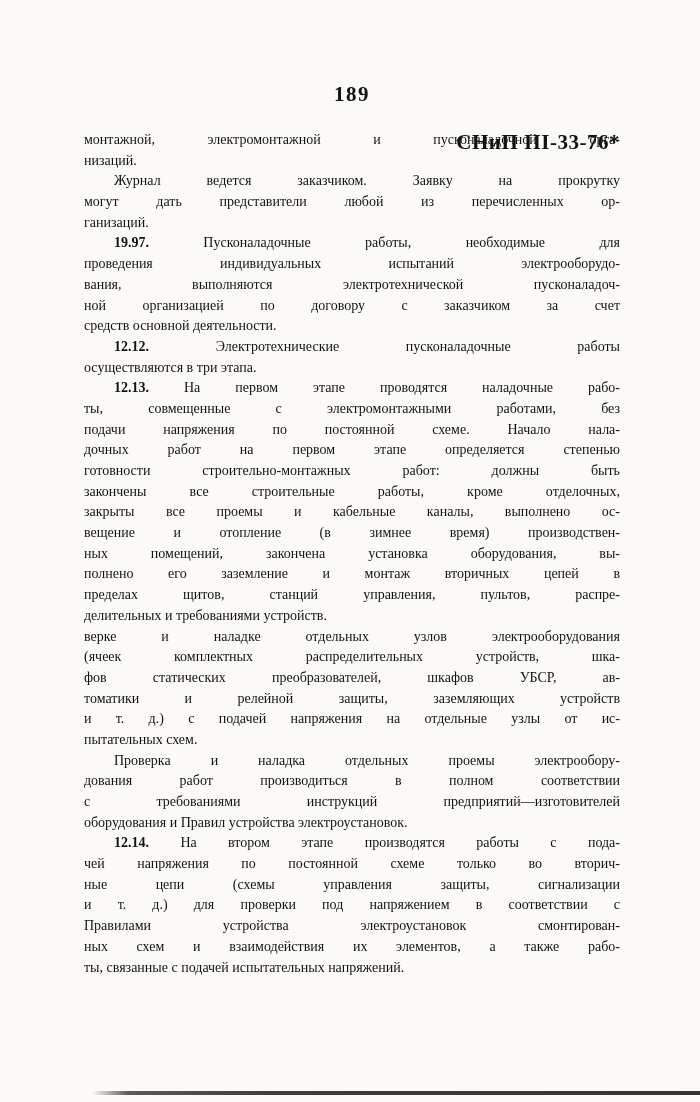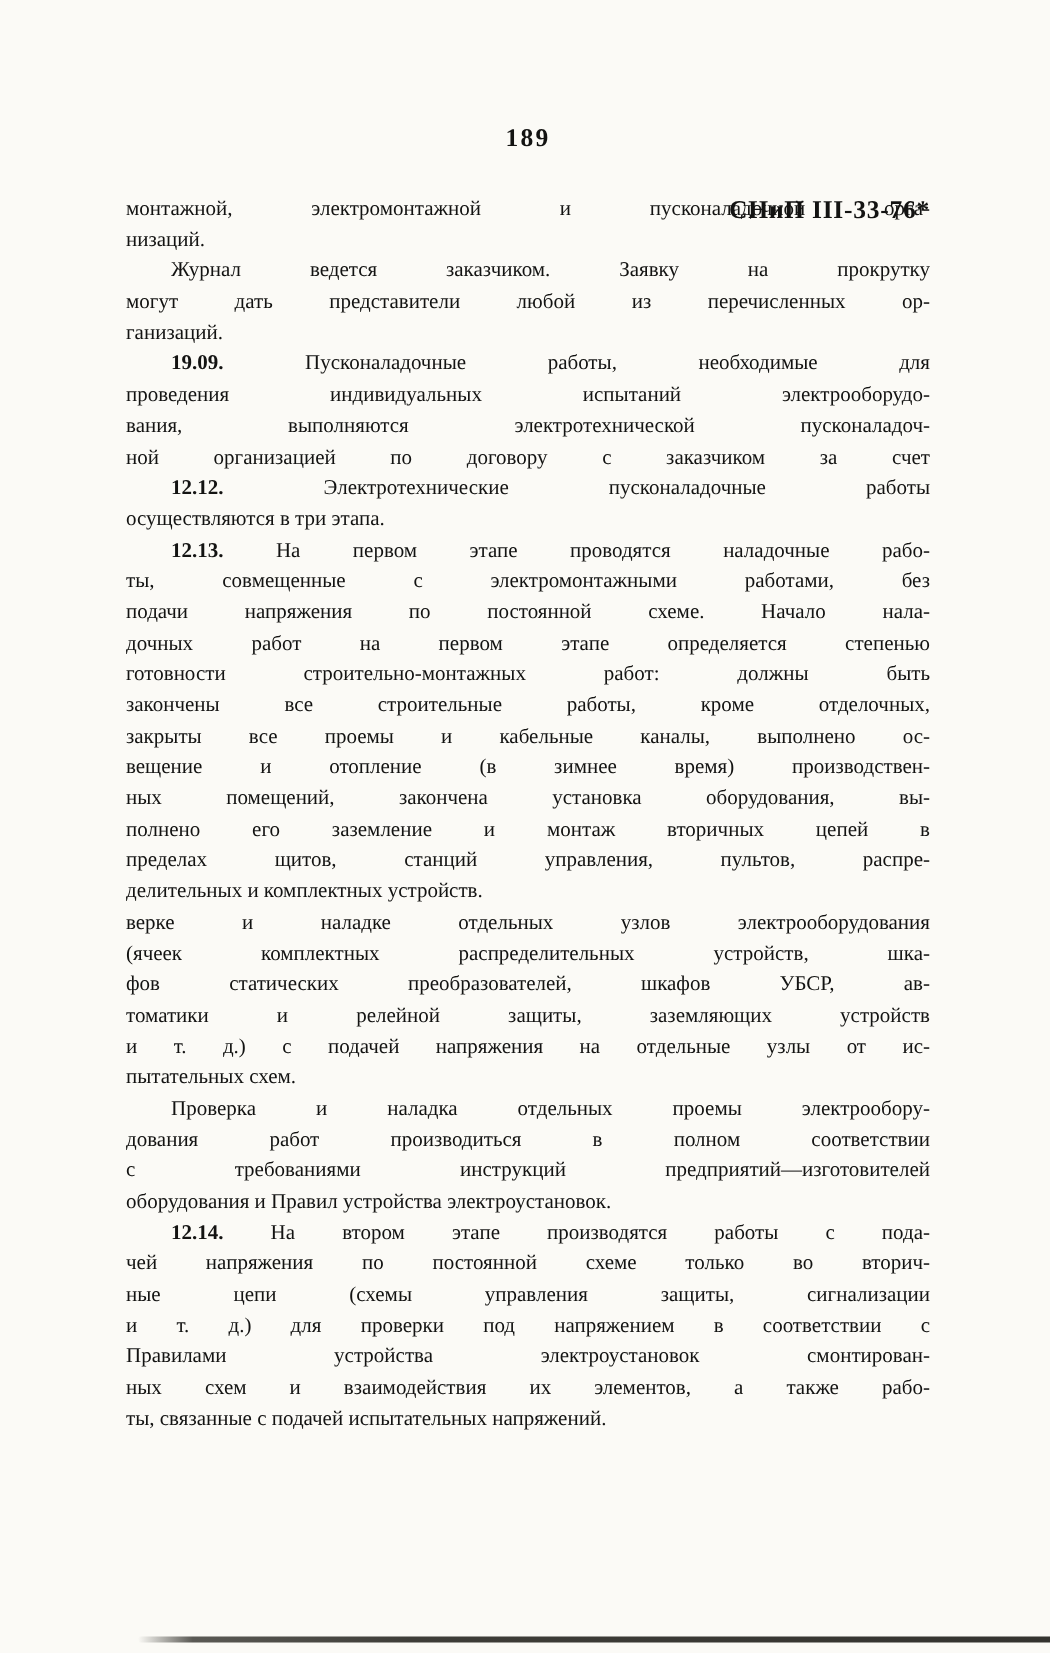--- a/index.html
+++ b/index.html
@@ -16,21 +16,21 @@
     font-family: "Liberation Serif", serif;
     color: #131312;
     overflow: hidden;
   }
   .header {
     position: absolute;
     top: 82px;
     left: 84px;
     width: 536px;
     height: 22px;
-    font-size: 17px;
+    font-size: 21px;
     font-weight: bold;
   }
   .pagenum {
     position: absolute;
     left: 50%;
     transform: translateX(-50%);
     letter-spacing: 1.5px;
   }
   .doccode {
     position: absolute;
@@ -83,38 +83,39 @@
     <span class="pagenum">189</span>
     <span class="doccode">СНиП III-33-76*</span>
   </div>
 
   <div class="body-text">
       <div class="line">монтажной, электромонтажной и пусконаладочной орга-</div>
       <div class="line last">низаций.</div>
       <div class="line indent">Журнал ведется заказчиком. Заявку на прокрутку</div>
       <div class="line">могут дать представители любой из перечисленных ор-</div>
       <div class="line last">ганизаций.</div>
-      <div class="line indent"><b>19.09.</b> Пусконаладочные работы, необходимые для</div>
+      <div class="line indent"><b>19.97.</b> Пусконаладочные работы, необходимые для</div>
       <div class="line">проведения индивидуальных испытаний электрооборудо-</div>
       <div class="line">вания, выполняются электротехнической пусконаладоч-</div>
       <div class="line">ной организацией по договору с заказчиком за счет</div>
+      <div class="line last">средств основной деятельности.</div>
       <div class="line indent"><b>12.12.</b> Электротехнические пусконаладочные работы</div>
       <div class="line last">осуществляются в три этапа.</div>
       <div class="line indent"><b>12.13.</b> На первом этапе проводятся наладочные рабо-</div>
       <div class="line">ты, совмещенные с электромонтажными работами, без</div>
       <div class="line">подачи напряжения по постоянной схеме. Начало нала-</div>
       <div class="line">дочных работ на первом этапе определяется степенью</div>
       <div class="line">готовности строительно-монтажных работ: должны быть</div>
       <div class="line">закончены все строительные работы, кроме отделочных,</div>
       <div class="line">закрыты все проемы и кабельные каналы, выполнено ос-</div>
       <div class="line">вещение и отопление (в зимнее время) производствен-</div>
       <div class="line">ных помещений, закончена установка оборудования, вы-</div>
       <div class="line">полнено его заземление и монтаж вторичных цепей в</div>
       <div class="line">пределах щитов, станций управления, пультов, распре-</div>
-      <div class="line last">делительных и комплектных устройств.</div>
+      <div class="line last">делительных и требованиями устройств.</div>
       <div class="line">верке и наладке отдельных узлов электрооборудования</div>
       <div class="line">(ячеек комплектных распределительных устройств, шка-</div>
       <div class="line">фов статических преобразователей, шкафов УБСР, ав-</div>
       <div class="line">томатики и релейной защиты, заземляющих устройств</div>
       <div class="line">и т. д.) с подачей напряжения на отдельные узлы от ис-</div>
       <div class="line last">пытательных схем.</div>
       <div class="line indent">Проверка и наладка отдельных проемы электрообору-</div>
       <div class="line">дования работ производиться в полном соответствии</div>
       <div class="line">с требованиями инструкций предприятий—изготовителей</div>
       <div class="line last">оборудования и Правил устройства электроустановок.</div>

